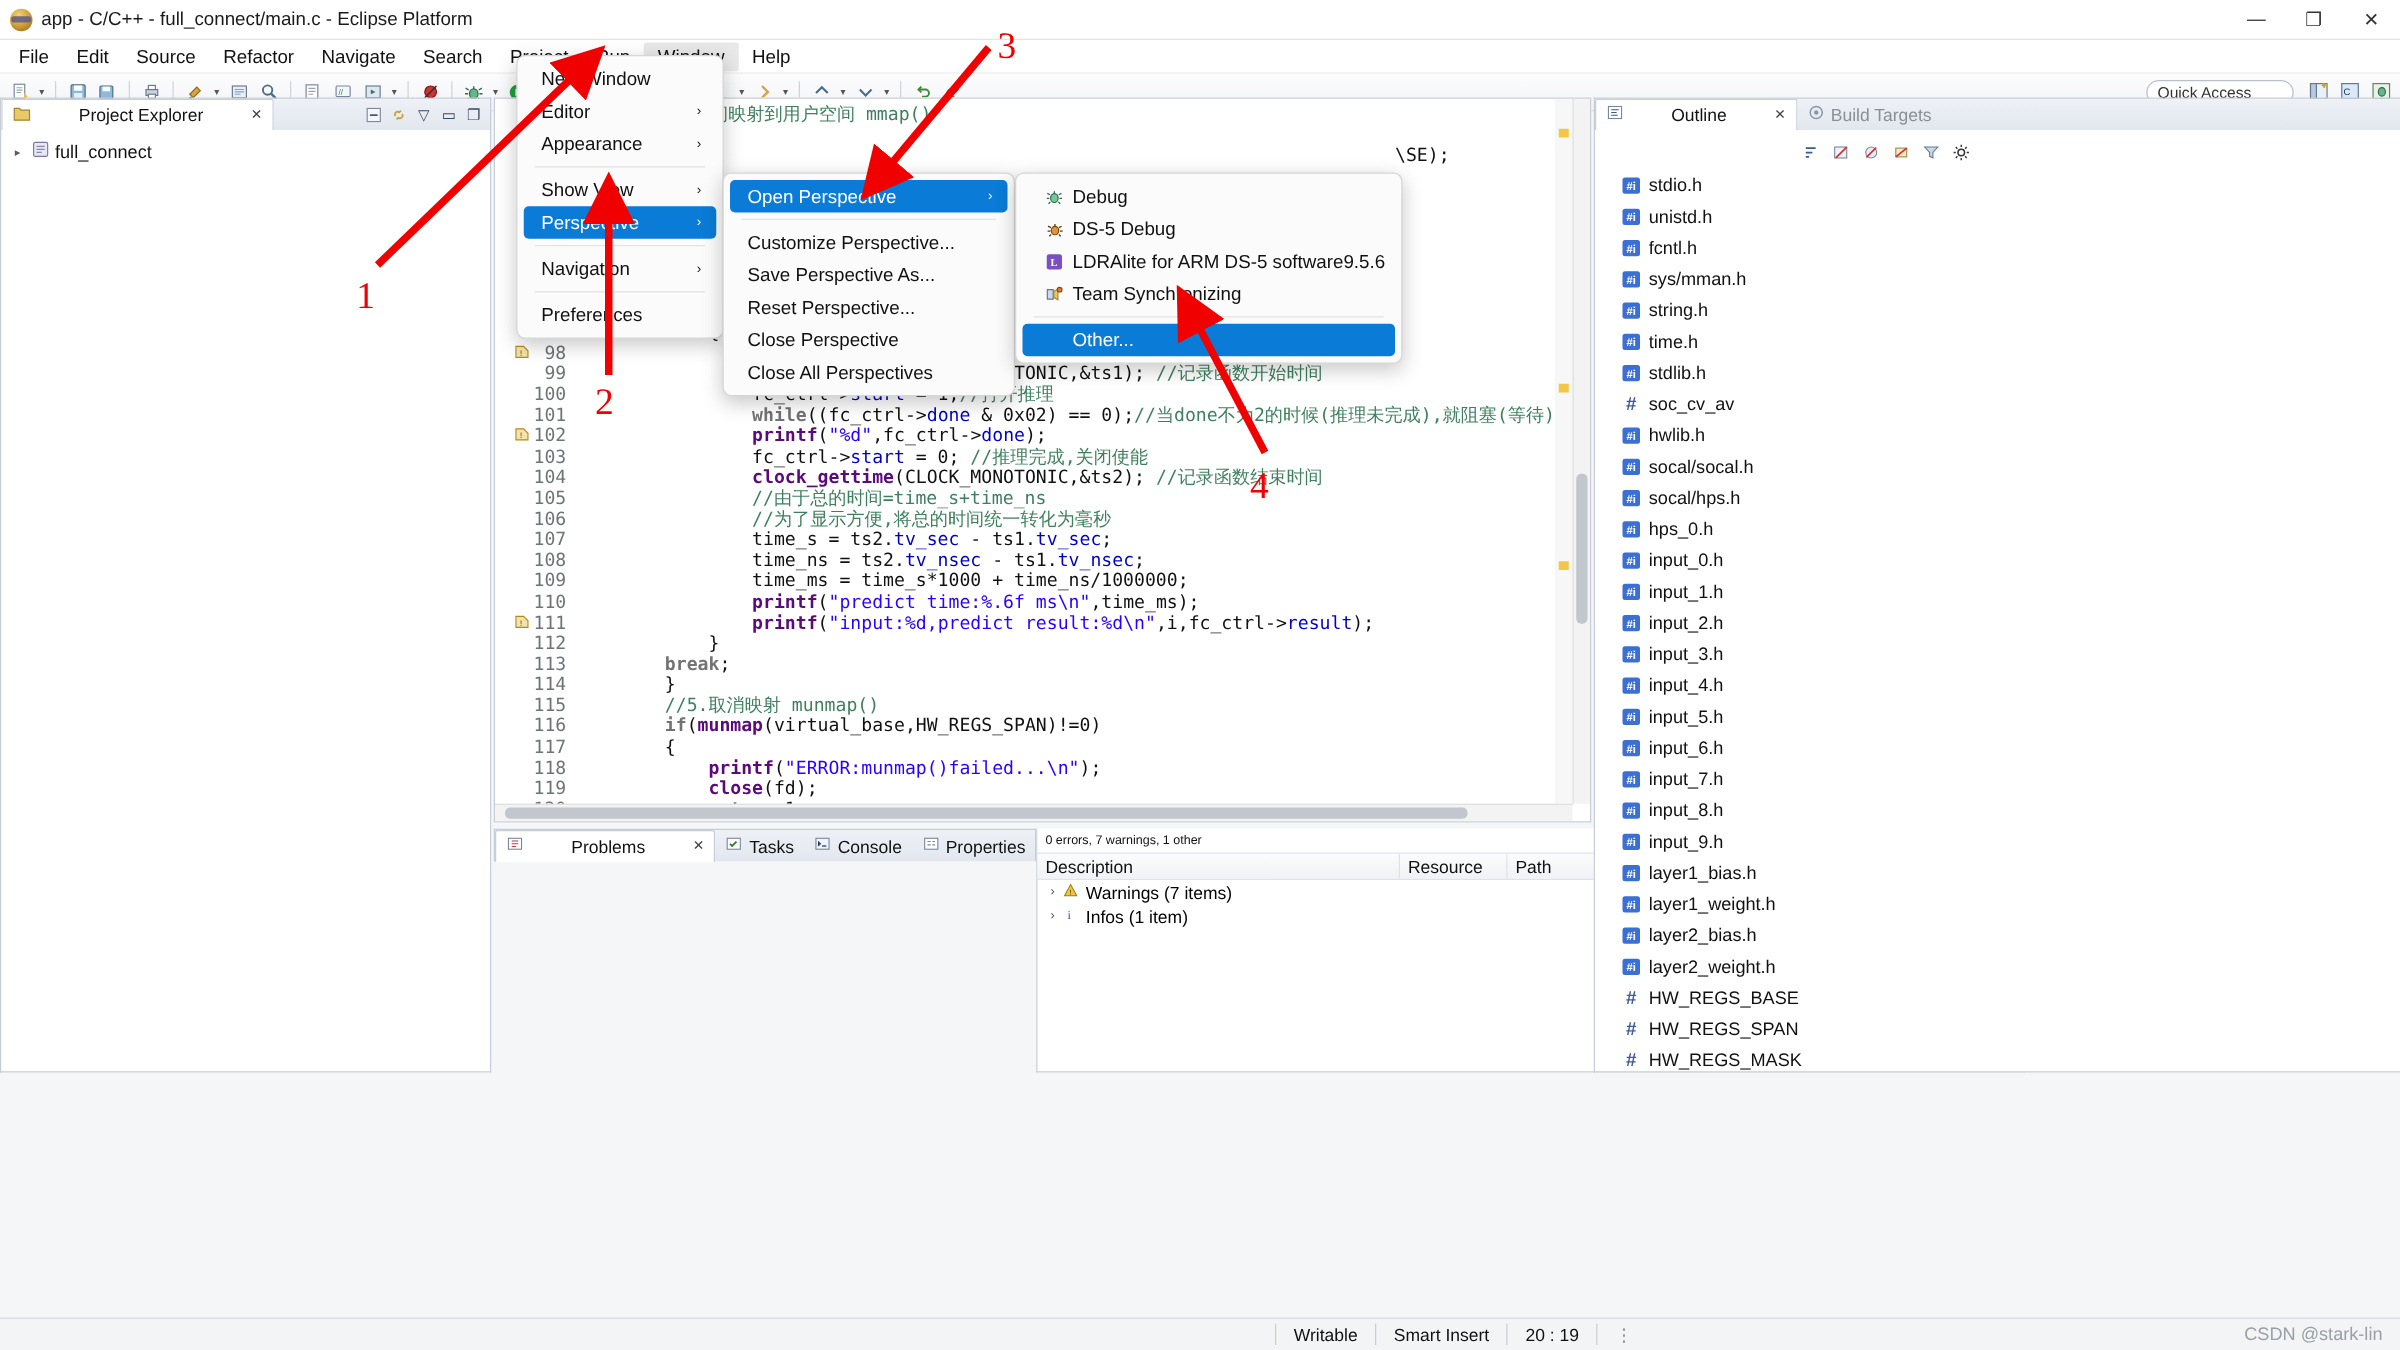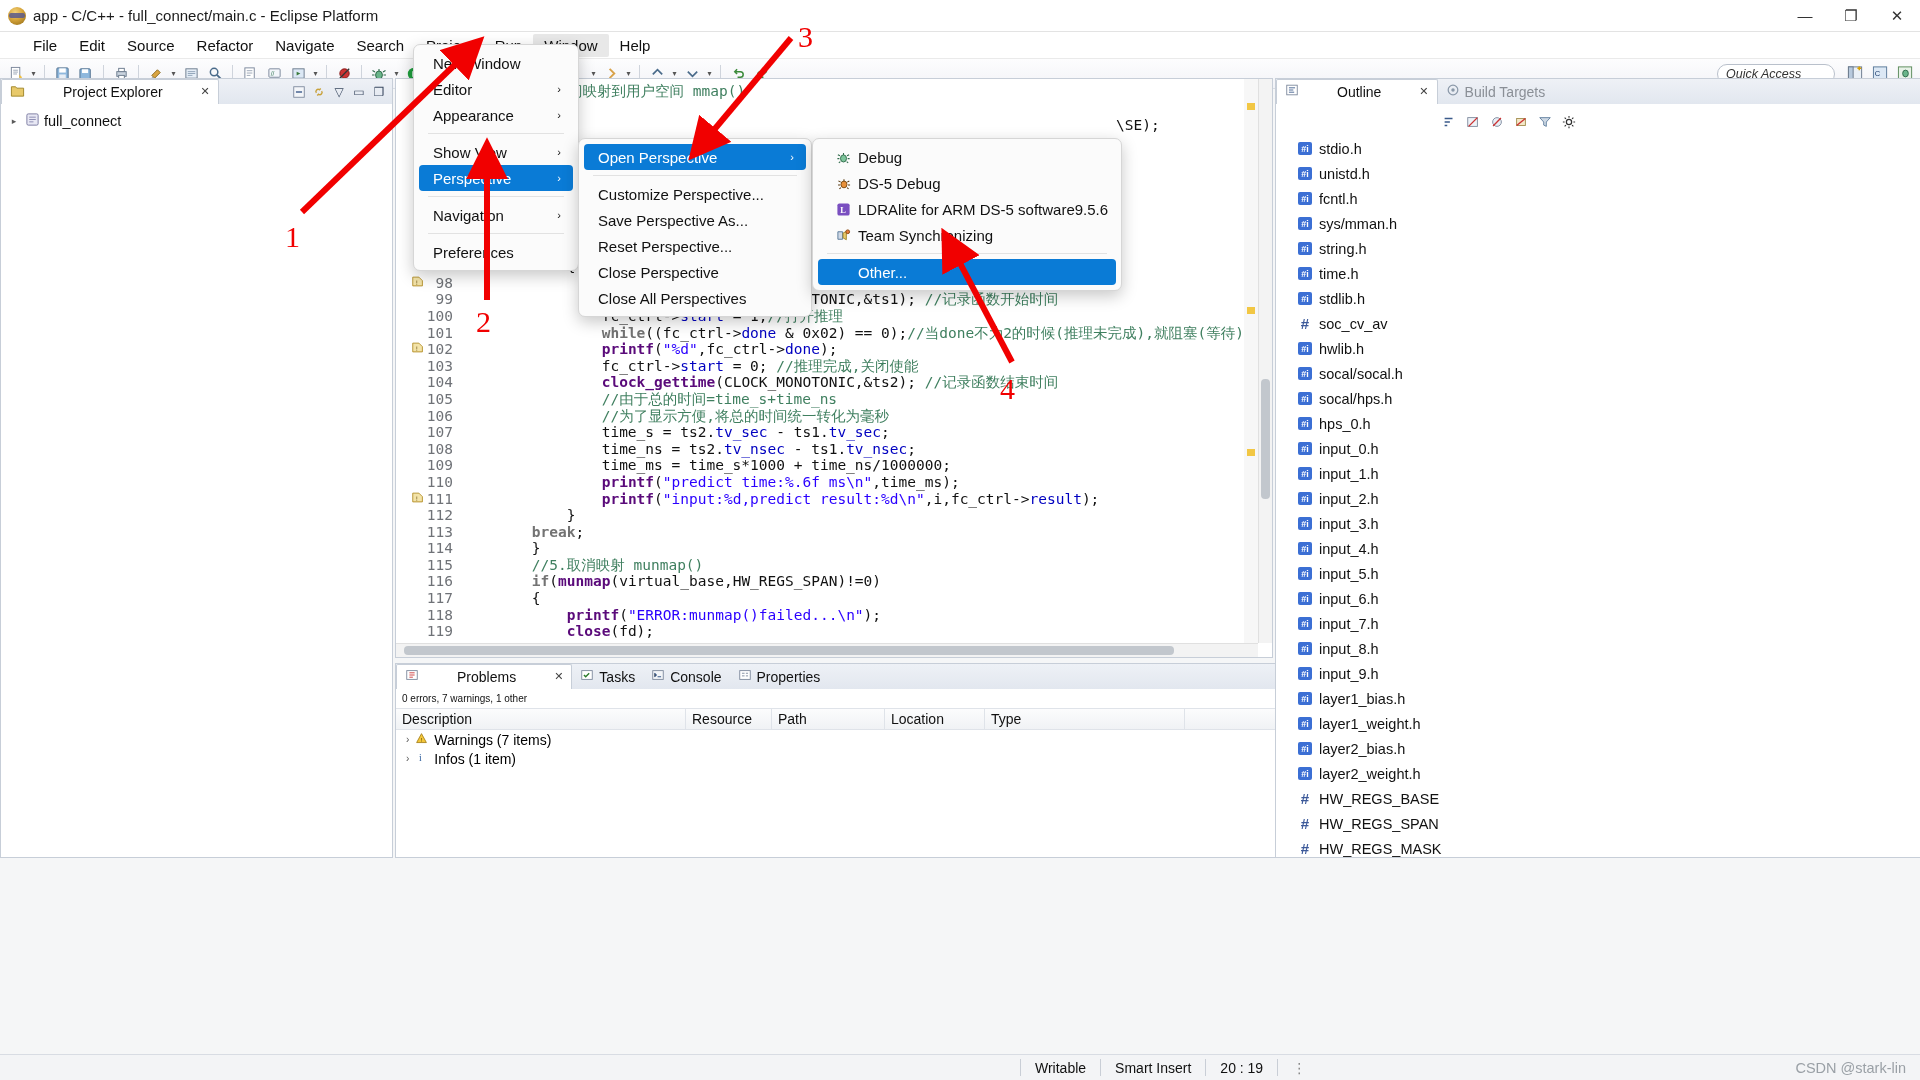--- a/index.html
+++ b/index.html
@@ -33,21 +33,21 @@
     content:""; position:absolute; left:1px; right:1px; top:6px; height:5px;
     background:#5b5b8c; border-radius:2px; opacity:.85;
   }
   .title-text { font-size:15px; color:#1a1a1a; white-space:nowrap; }
   .win-btns { margin-left:auto; display:flex; height:32px; }
   .win-btn { width:46px; height:32px; display:flex; align-items:center; justify-content:center; color:#333; font-size:15px;}
 
   
   .menubar {
     position:absolute; top:32px; left:0; width:1920px; height:27px;
-    background:#ffffff; display:flex; align-items:center; padding-left:22px;
+    background:#ffffff; display:flex; align-items:center; padding-left:4px;
     border-bottom:1px solid #eaeaea;
   }
   .menubar .mi {
     padding:3px 11px; font-size:15px; color:#111; cursor:default; border-radius:2px;
   }
   .menubar .mi.active { background:#e8e8e8; }
 
   
   .toolbar {
     position:absolute; top:59px; left:0; width:1920px; height:30px;
@@ -60,21 +60,21 @@
     font-size:13px; color:#4a5a75; position:relative;
   }
   .tb-sep { width:1px; height:18px; background:#cfd4dc; margin:0 5px; }
   .tb-caret { width:11px; height:22px; display:flex; align-items:center; justify-content:center; font-size:8px; color:#555; }
   .quickaccess {
     margin-left:auto; margin-right:6px; display:flex; align-items:center;
   }
   .qa-box {
     width:118px; height:20px; background:#fff; border:1px solid #b9c0cb;
     border-radius:10px; font-size:12.5px; color:#333; padding:0 8px;
-    display:flex; align-items:center;font-style:italic;
+    display:flex; align-items:center;
   }
   .persp-btns { display:flex; align-items:center; margin-right:4px; }
   .persp-b { width:22px; height:22px; margin-left:3px; display:flex; align-items:center; justify-content:center; }
 
   
   .panel-tabbar {
     height:26px; background:linear-gradient(#eef1f6,#e2e7ef);
     display:flex; align-items:center; border:1px solid #c7ced8; border-bottom:none;
   }
   .ptab {
@@ -121,21 +121,21 @@
   .ed-vscroll { position:absolute; right:0; top:0; width:14px; bottom:14px; background:#f3f3f3; border-left:1px solid #e0e0e0; }
   .ed-vthumb { position:absolute; right:2px; width:9px; background:#c2c7cd; border-radius:4px; }
   .ed-hscroll { position:absolute; left:0; right:14px; bottom:0; height:14px; background:#f3f3f3; border-top:1px solid #e0e0e0; }
   .ed-hthumb { position:absolute; left:8px; height:9px; top:2px; background:#c2c7cd; border-radius:4px; }
   .ed-overview { position:absolute; right:14px; top:0; bottom:14px; width:14px; background:#f7f7f7; }
   .ov-mark { position:absolute; right:3px; width:8px; height:7px; }
 
   
   #problems {
     position:absolute; left:395px; top:663px; width:1170px; height:195px;
-    display:flex; flex-direction:column;
+    display:flex; flex-direction:row;
   }
   #problems .body { flex:1; background:#fff; border:1px solid #c7ced8; border-top:none; position:relative; }
   .prob-summary { font-size:10px; color:#111; padding:4px 6px; background:#fff; }
   .prob-head { display:flex; height:22px; background:linear-gradient(#fcfcfd,#f0f2f5); border-top:1px solid #dfe3e9; border-bottom:1px solid #dfe3e9; font-size:14px; color:#111; }
   .prob-head div { padding:2px 6px; border-right:1px solid #dfe3e9; display:flex; align-items:center; }
   .prob-row { display:flex; height:19px; font-size:14px; align-items:center; }
   .prob-row .c0 { display:flex; align-items:center; gap:6px; padding-left:10px; }
 
   
   #outline {

